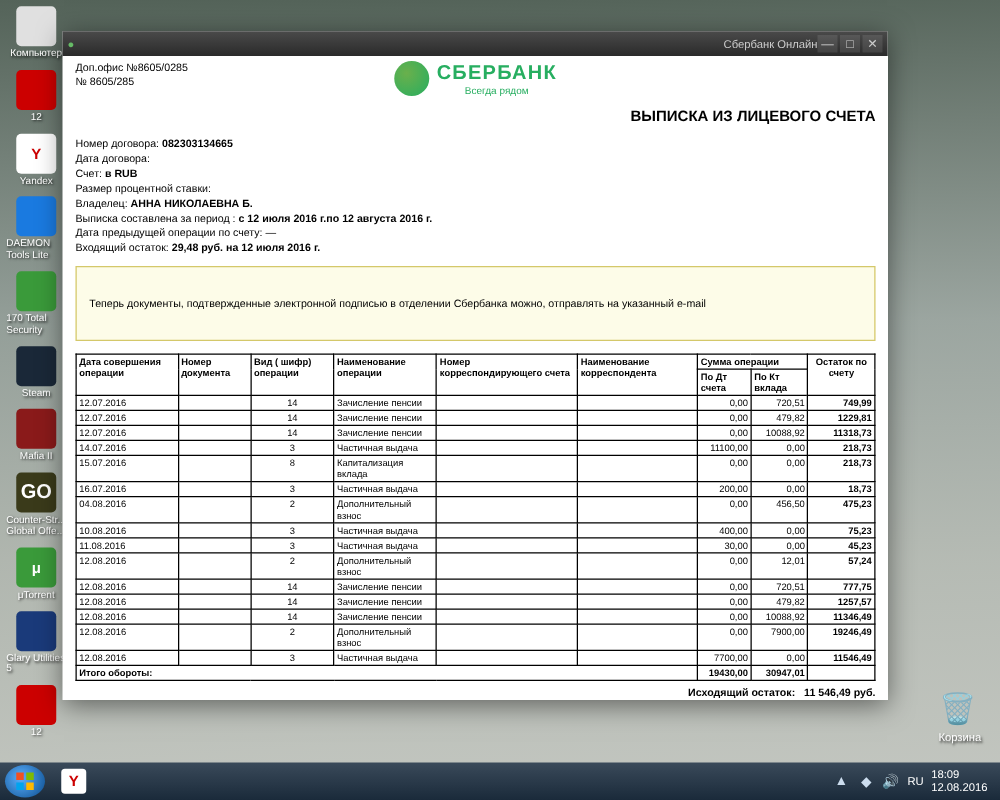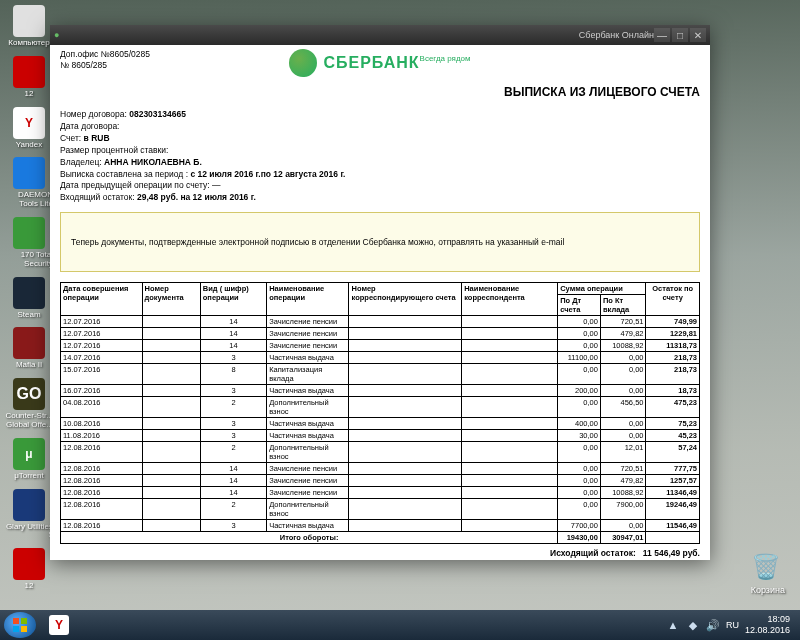--- a/index.html
+++ b/index.html
@@ -1,32 +1,32 @@
 <!DOCTYPE html>
 <html><head>
 <meta charset="utf-8">
 <style>
 *{box-sizing:border-box;margin:0;padding:0}
 body{font-family:Tahoma,Arial,sans-serif;font-size:11px;width:800px;height:640px;overflow:hidden;background:linear-gradient(135deg,#7a8a7f 0%,#8a9a8f 30%,#b5c0b8 60%,#c8d0ca 100%);position:relative}
 .desktop-bg{position:absolute;inset:0;background:linear-gradient(180deg,rgba(80,95,85,0.9) 0%,rgba(150,160,155,0.85) 40%,rgba(180,185,178,0.9) 70%,rgba(195,198,192,0.95) 100%)}
 .desktop-icons{position:absolute;left:5px;top:5px;display:flex;flex-direction:column;gap:8px;z-index:1}
 .dicon{width:48px;display:flex;flex-direction:column;align-items:center;cursor:pointer}
 .dicon .img{width:32px;height:32px;border-radius:4px;display:flex;align-items:center;justify-content:center;font-size:18px;color:#fff;margin-bottom:2px}
-.dicon .lbl{color:#fff;font-size:8px;text-align:right;text-shadow:1px 1px 2px rgba(0,0,0,0.8);line-height:1.1;word-break:break-word}
+.dicon .lbl{color:#fff;font-size:8px;text-align:left;text-shadow:1px 1px 2px rgba(0,0,0,0.8);line-height:1.1;word-break:break-word}
 .window{position:absolute;left:50px;top:25px;width:660px;height:535px;background:#fff;box-shadow:0 4px 20px rgba(0,0,0,0.5);z-index:10;display:flex;flex-direction:column}
 .titlebar{height:20px;background:linear-gradient(#4a4a4a,#2a2a2a);display:flex;align-items:center;padding:0 4px;color:#ccc;font-size:9px}
 .title-addr{flex:1;text-align:center;color:#6b6}
 .title-text{color:#ccc;margin-left:4px}
 .win-btns{display:flex;gap:2px}
 .win-btn{width:16px;height:14px;background:rgba(255,255,255,0.1);color:#ccc;display:flex;align-items:center;justify-content:center;font-size:10px;cursor:pointer}
 .content{flex:1;padding:4px 10px;overflow:auto;background:#fff}
 .logo-area{text-align:center;margin:2px 0 6px}
 .logo{display:inline-flex;align-items:center;gap:6px}
 .logo-icon{width:28px;height:28px;border-radius:50%;background:radial-gradient(circle at 35% 35%,#6ab04c,#27ae60);position:relative}
-.logo-text{display:flex;align-items:flex-start}
+.logo-text{display:flex;flex-direction:column;align-items:center}
 .logo-main{color:#27ae60;font-weight:bold;font-size:16px;letter-spacing:1px}
 .logo-sub{color:#27ae60;font-size:8px}
 .doc-title{text-align:right;font-weight:bold;font-size:12px;margin:6px 0 10px}
 .meta{font-size:8.5px;line-height:1.4;margin-bottom:8px}
 .notice{border:1px solid #d4c86a;background:#fdfce8;padding:24px 10px;font-size:8.5px;margin:6px 0 10px}
 table{width:100%;border-collapse:collapse;font-size:7.5px}
 th,td{border:1px solid #000;padding:1px 2px;vertical-align:top}
 th{font-weight:bold;text-align:left;background:#fff}
 td.num{text-align:right}
 td.ctr{text-align:center}
@@ -34,21 +34,21 @@
 .footer-info{text-align:right;font-size:8.5px;font-weight:bold;margin-top:4px}
 .print-link{text-align:right;margin-top:8px}
 .print-link a{color:#1a7a1a;font-size:9px;text-decoration:underline;cursor:pointer}
 .taskbar{position:absolute;bottom:0;left:0;right:0;height:30px;background:linear-gradient(#3a4a5a,#1a2a3a);display:flex;align-items:center;padding:0 4px;z-index:5}
 .start-btn{width:32px;height:26px;border-radius:50%;background:radial-gradient(circle at 40% 40%,#5bb0ff,#0a4a8a);display:flex;align-items:center;justify-content:center;cursor:pointer;margin-right:4px}
 .start-btn svg{width:16px;height:16px}
 .task-icon{width:36px;height:26px;display:flex;align-items:center;justify-content:center;margin:0 1px;cursor:pointer;border-radius:2px}
 .task-icon .ico{width:20px;height:20px;border-radius:3px;display:flex;align-items:center;justify-content:center;font-size:12px}
 .tray{margin-left:auto;display:flex;align-items:center;gap:6px;color:#fff;font-size:9px;padding-right:6px}
 .tray-icon{width:14px;height:14px;display:flex;align-items:center;justify-content:center;color:#cde;font-size:11px;cursor:pointer}
-.tray-time{text-align:right;line-height:1.2;cursor:pointer}
+.tray-time{text-align:left;line-height:1.2;cursor:pointer}
 .recycle{position:absolute;right:15px;bottom:45px;display:flex;flex-direction:column;align-items:center;z-index:2;cursor:pointer}
 .recycle .img{width:32px;height:32px;font-size:24px}
 .recycle .lbl{color:#fff;font-size:9px;text-shadow:1px 1px 2px rgba(0,0,0,0.8)}
 </style>
 </head>
 <body>
 
 <div class="desktop-bg"></div>
 
 <div class="desktop-icons" id="dicons">
@@ -318,21 +318,21 @@
             <td></td>
             <td class="ctr">3</td>
             <td>Частичная выдача</td>
             <td></td>
             <td></td>
             <td class="num">7700,00</td>
             <td class="num">0,00</td>
             <td class="num"><b>11546,49</b></td>
           </tr>
           <tr class="totals-row">
-            <td colspan="6" style="text-align:center">Итого обороты:</td>
+            <td colspan="6" style="text-align:left">Итого обороты:</td>
             <td class="num">19430,00</td>
             <td class="num">30947,01</td>
             <td></td>
           </tr>
         </tbody>
     </table>
     <div class="footer-info">
       <span>Исходящий остаток:</span>&nbsp;&nbsp;&nbsp;<span>11 546,49 руб.</span>
     </div>
     <div class="print-link">

